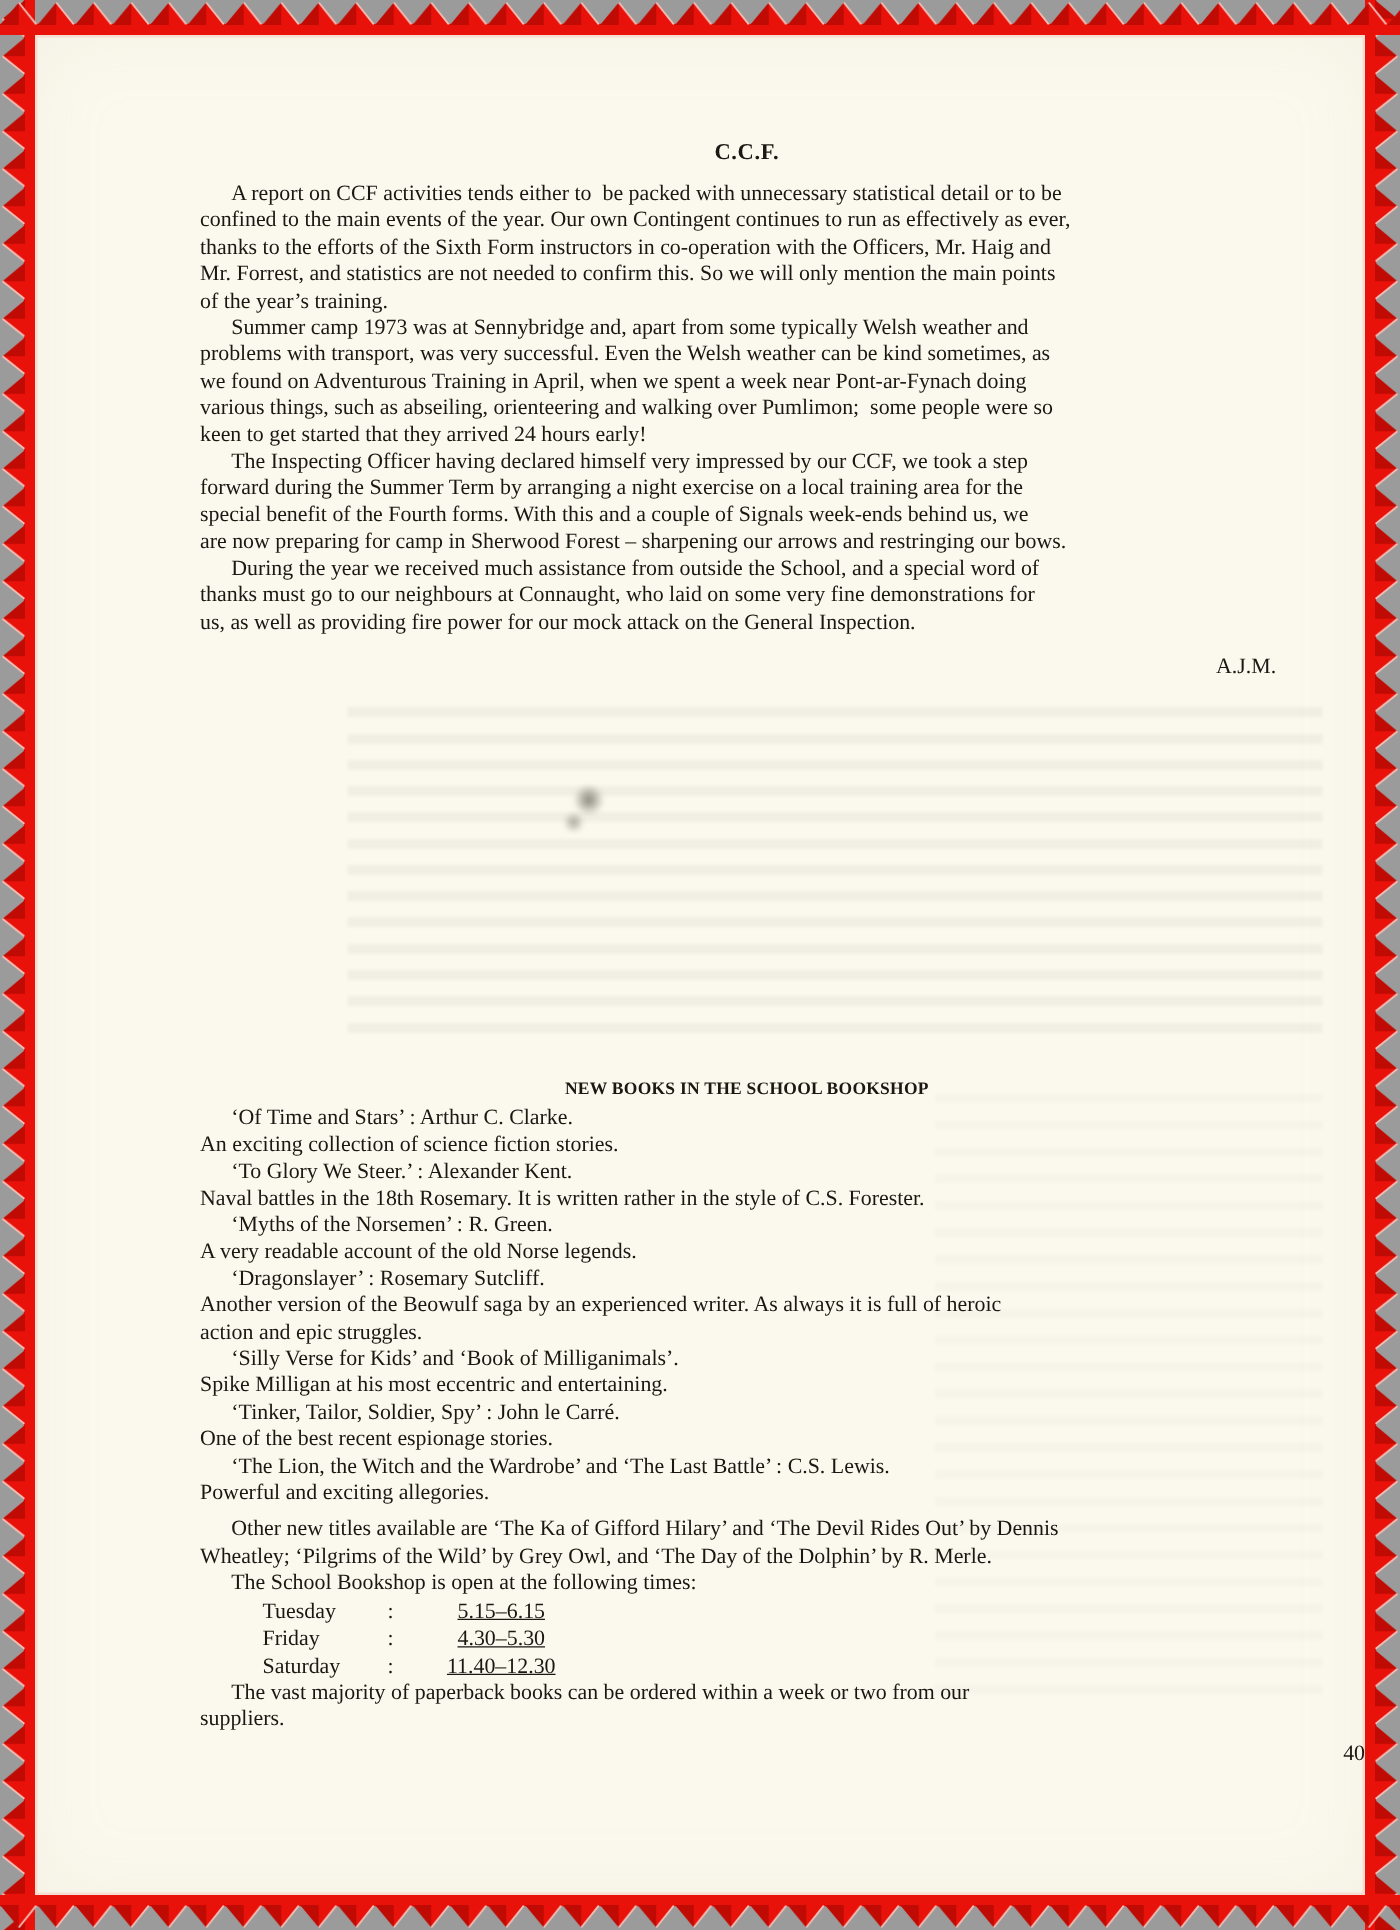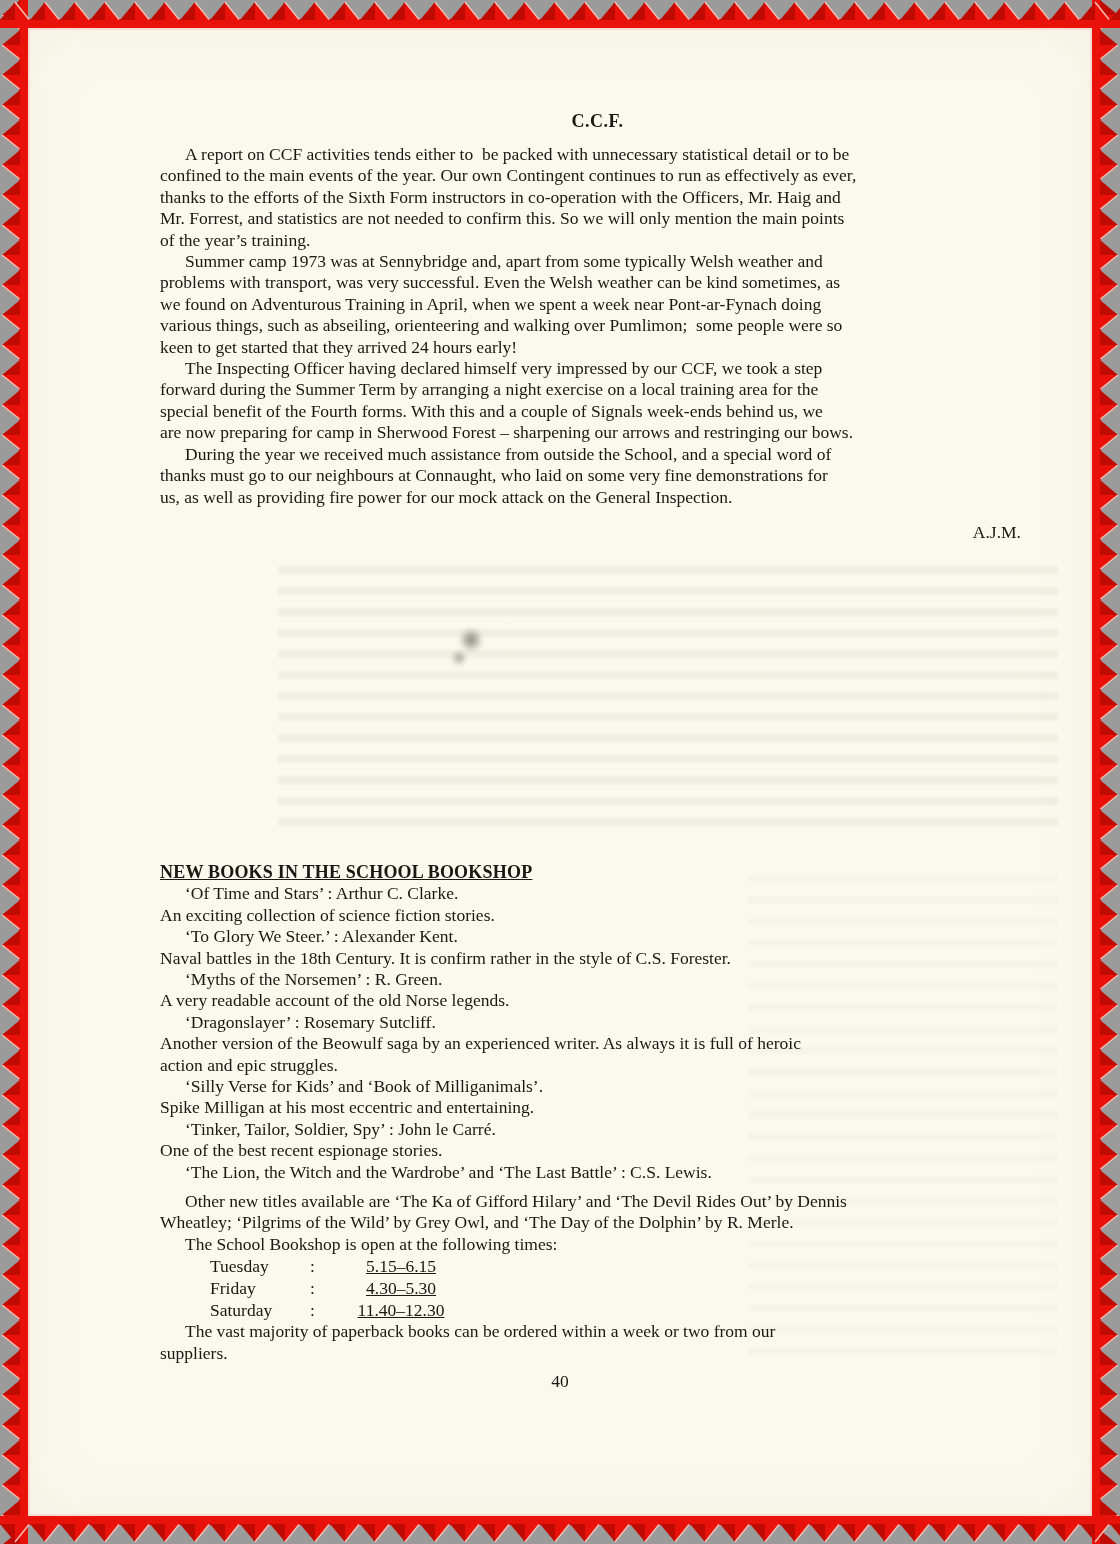--- a/index.html
+++ b/index.html
@@ -59,34 +59,34 @@
   .indent{text-indent:25px;}
 
   .h-ccf{
     font-size:18px;font-weight:bold;text-align:center;
     margin:11px;line-height:24px;letter-spacing:.5px;
   }
   .par-first{margin-top:5px !important;}
   .signature{margin-top:14px;text-align:right;padding-right:14px;}
 
   .h-books{
-    font-size:18px;font-weight:bold;
-    margin:318px 0 0 0;line-height:22px;letter-spacing:.2px;text-decoration:underline;
+    font-size:14px;font-weight:bold;text-align:center;
+    margin:318px 0 0 0;line-height:22px;letter-spacing:.2px;
   }
   .book-title{text-indent:25px;}
   .gap-top{margin-top:8px !important;}
 
   .times-row{display:flex;line-height:22px;padding-left:50px;align-items:flex-end;}
   .times-day{width:100px;}
   .times-colon{width:30px;}
   .times-hours{width:122px;text-align:center;text-decoration:underline;}
 
   .page-number{
     margin:6px -57px 0 -132px;
-    text-align:center;line-height:22px;
+    text-align:right;line-height:22px;
   }
 </style>
 </head>
 <body>
 
 <svg class="strip strip-left" width="28" height="1544">
   <defs>
     <pattern id="zz-l" width="28" height="30" patternUnits="userSpaceOnUse">
       <rect x="19" y="0" width="9" height="30" class="f-red"></rect>
       <polygon points="20,0 2,15 20,15" class="f-dark"></polygon>
@@ -162,31 +162,32 @@
 thanks must go to our neighbours at Connaught, who laid on some very fine demonstrations for
 us, as well as providing fire power for our mock attack on the General Inspection.</p>
 
     <div class="signature">A.J.M.</div>
 
     <h2 class="h-books">NEW BOOKS IN THE SCHOOL BOOKSHOP</h2>
 
     <p class="book-title">‘Of Time and Stars’ : Arthur C. Clarke.</p>
     <p class="line-block">An exciting collection of science fiction stories.</p>
     <p class="book-title">‘To Glory We Steer.’ : Alexander Kent.</p>
-    <p class="line-block">Naval battles in the 18th Century. It is confirm rather in the style of C.S. Forester.</p>
+    <p class="line-block">Naval battles in the 18th Rosemary. It is written rather in the style of C.S. Forester.</p>
     <p class="book-title">‘Myths of the Norsemen’ : R. Green.</p>
     <p class="line-block">A very readable account of the old Norse legends.</p>
     <p class="book-title">‘Dragonslayer’ : Rosemary Sutcliff.</p>
     <p class="line-block">Another version of the Beowulf saga by an experienced writer. As always it is full of heroic
 action and epic struggles.</p>
     <p class="book-title">‘Silly Verse for Kids’ and ‘Book of Milliganimals’.</p>
     <p class="line-block">Spike Milligan at his most eccentric and entertaining.</p>
     <p class="book-title">‘Tinker, Tailor, Soldier, Spy’ : John le Carré.</p>
     <p class="line-block">One of the best recent espionage stories.</p>
     <p class="book-title">‘The Lion, the Witch and the Wardrobe’ and ‘The Last Battle’ : C.S. Lewis.</p>
+    <p class="line-block">Powerful and exciting allegories.</p>
 
     <p class="line-block indent gap-top">Other new titles available are ‘The Ka of Gifford Hilary’ and ‘The Devil Rides Out’ by Dennis
 Wheatley; ‘Pilgrims of the Wild’ by Grey Owl, and ‘The Day of the Dolphin’ by R. Merle.</p>
     <p class="indent">The School Bookshop is open at the following times:</p>
 
     <div class="times-row">
       <span class="times-day">Tuesday</span>
       <span class="times-colon">:</span>
       <span class="times-hours">5.15–6.15</span>
     </div>

